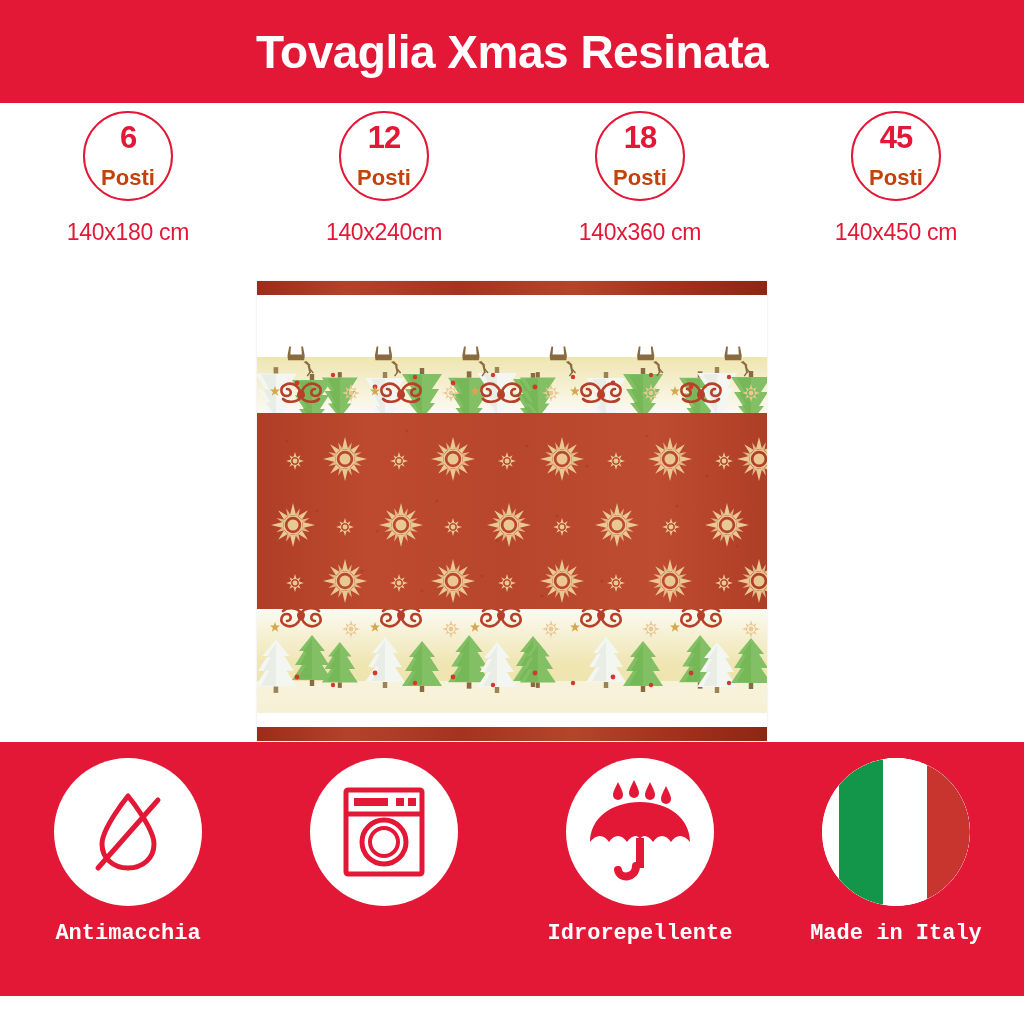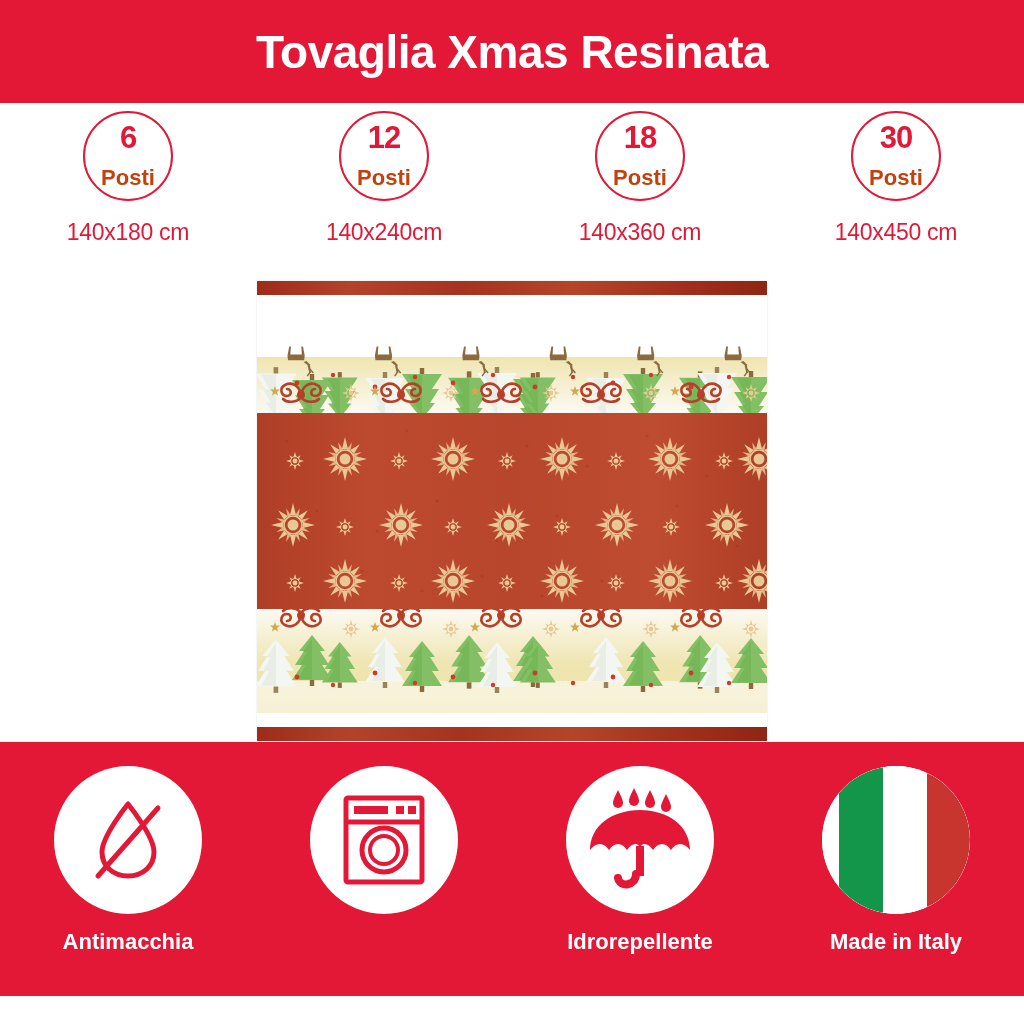--- a/index.html
+++ b/index.html
@@ -75,22 +75,23 @@
     overflow:hidden;
     box-shadow:0 0 2px rgba(0,0,0,.12);
   }
   .cloth svg{display:block;width:100%;height:100%;}
 
   
   .features-band{
     height:254px;width:100%;
     background:#E31837;
     display:flex;flex:none;
-    padding-top:24px;
+    padding-top:16px;
     box-sizing:border-box;
+    font-family:Liberation Mono, monospace;
   }
   .feature{
     flex:1 1 25%;
     display:flex;flex-direction:column;align-items:center;
   }
   .feature-circle{
     width:148px;height:148px;border-radius:50%;
     background:#ffffff;
     display:flex;align-items:center;justify-content:center;
     overflow:hidden;flex:none;
@@ -142,21 +143,21 @@
     <div class="size-item">
       <div class="size-circle">
         <div class="size-number">18</div>
         <div class="size-word">Posti</div>
       </div>
       <div class="size-caption">140x360 cm</div>
     </div>
 
     <div class="size-item">
       <div class="size-circle">
-        <div class="size-number">30</div>
+        <div class="size-number">45</div>
         <div class="size-word">Posti</div>
       </div>
       <div class="size-caption">140x450 cm</div>
     </div>
 
   </div>
 
   <div class="product-area">
     <div class="cloth">
       <svg viewBox="0 0 510 460" preserveAspectRatio="none">

